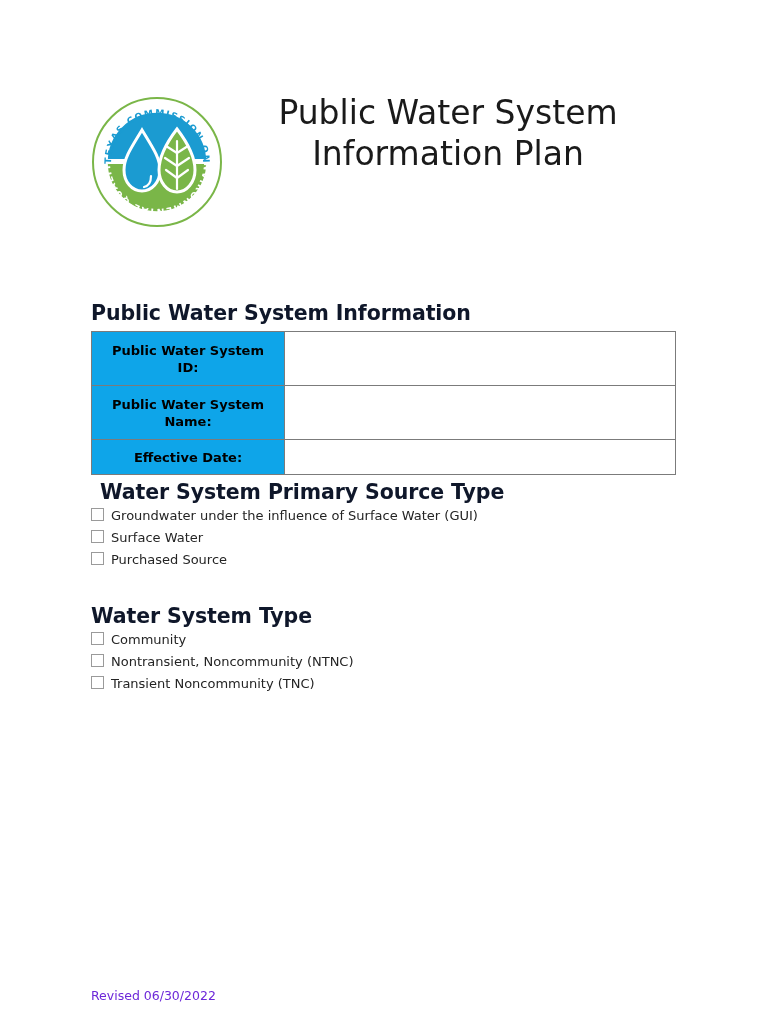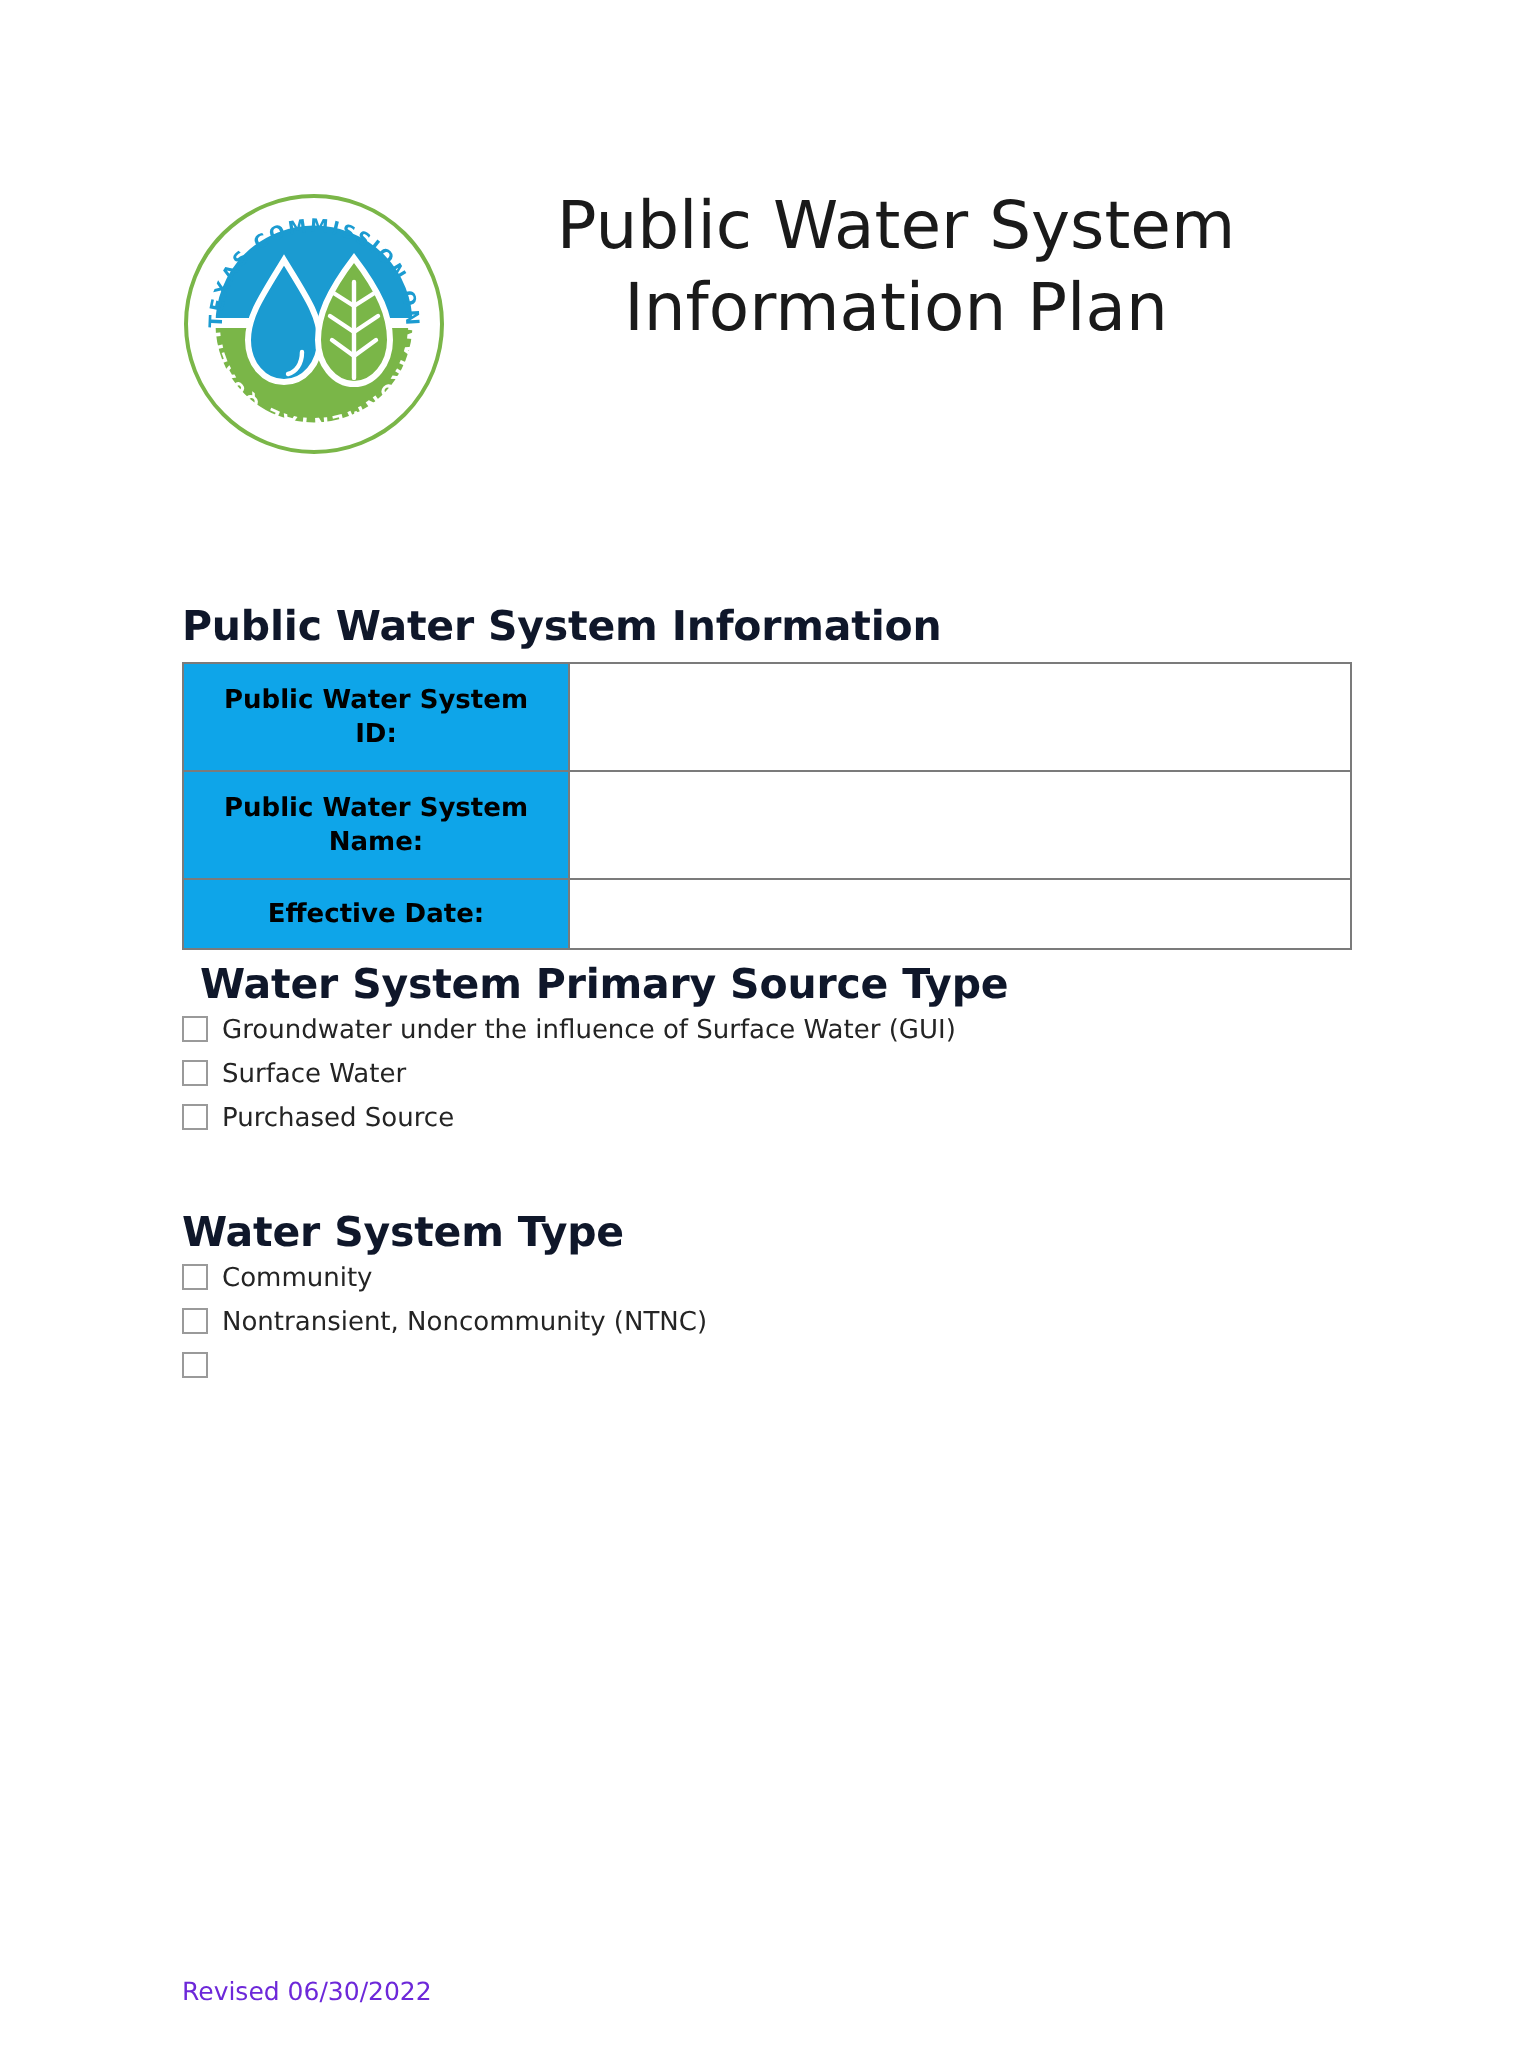--- a/index.html
+++ b/index.html
@@ -238,18 +238,19 @@
     <div class="check-item">
       <span class="check-box"></span>
       <span class="check-label">Community</span>
     </div>
     <div class="check-item">
       <span class="check-box"></span>
       <span class="check-label">Nontransient, Noncommunity (NTNC)</span>
     </div>
     <div class="check-item">
       <span class="check-box"></span>
+      <span class="check-label">Transient Noncommunity (TNC)</span>
     </div>
   </div>
 
   <div class="footer">Revised 06/30/2022</div>
 
 </div>
 
 </body></html>

